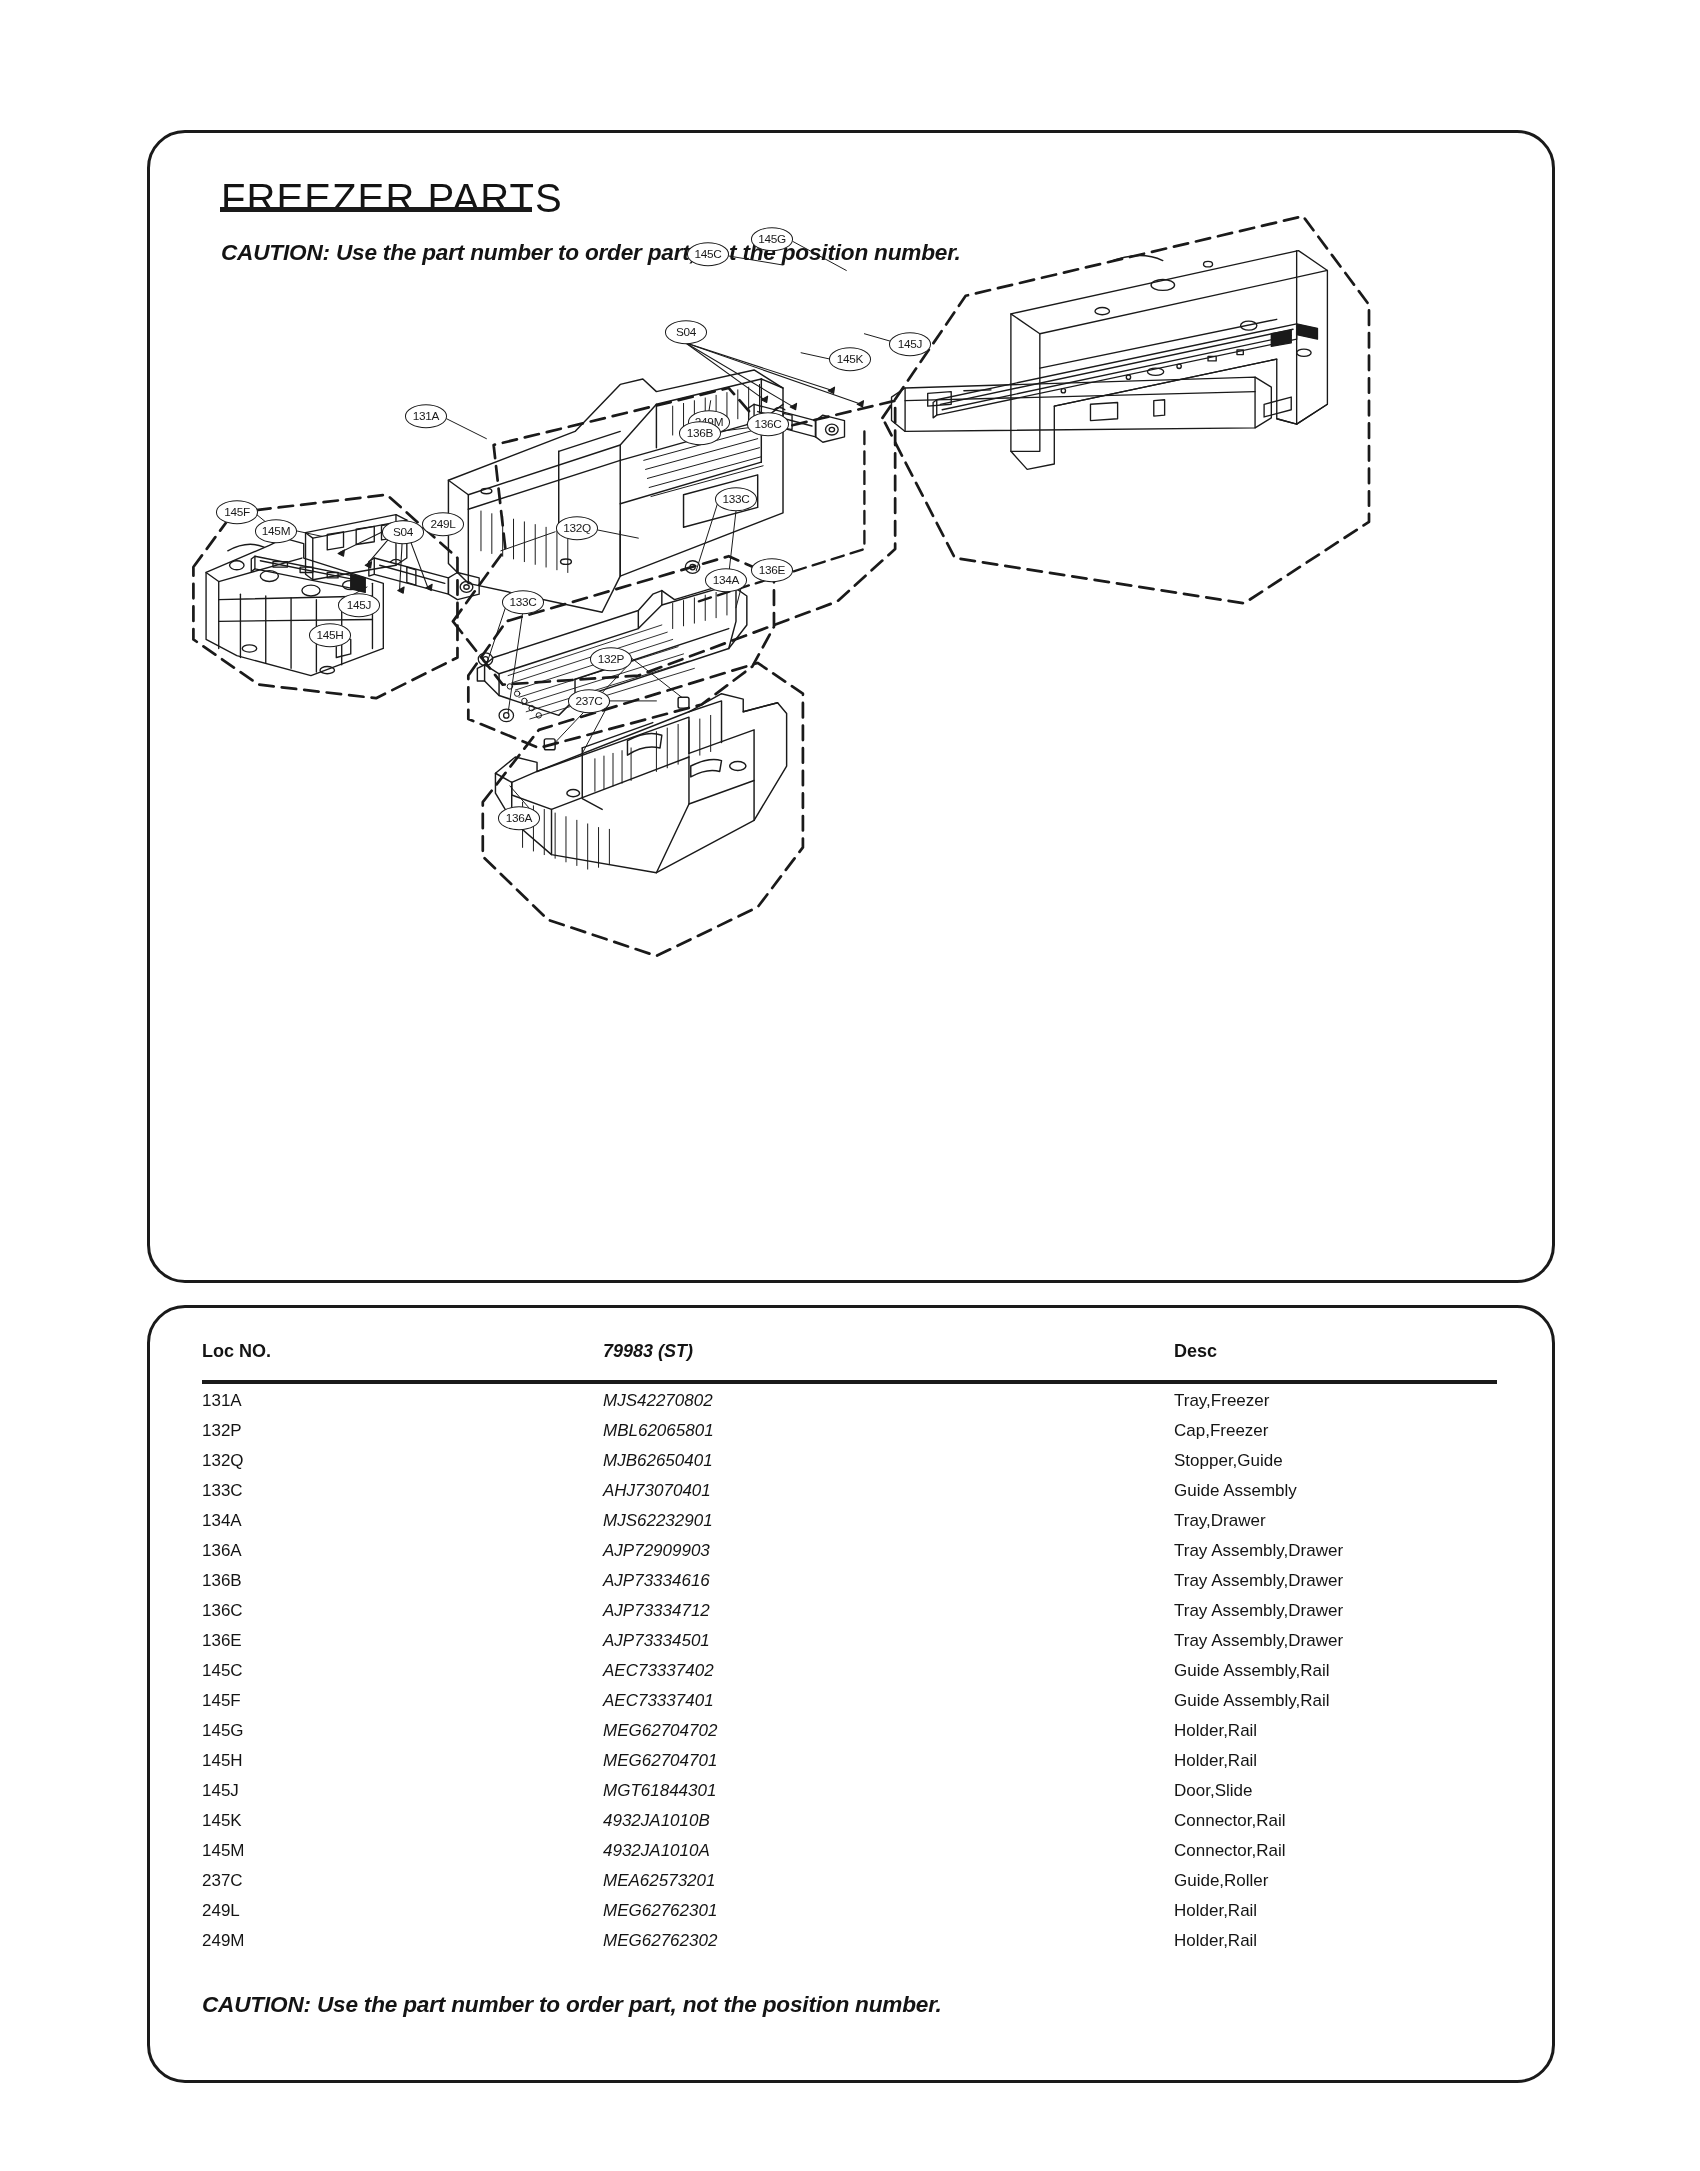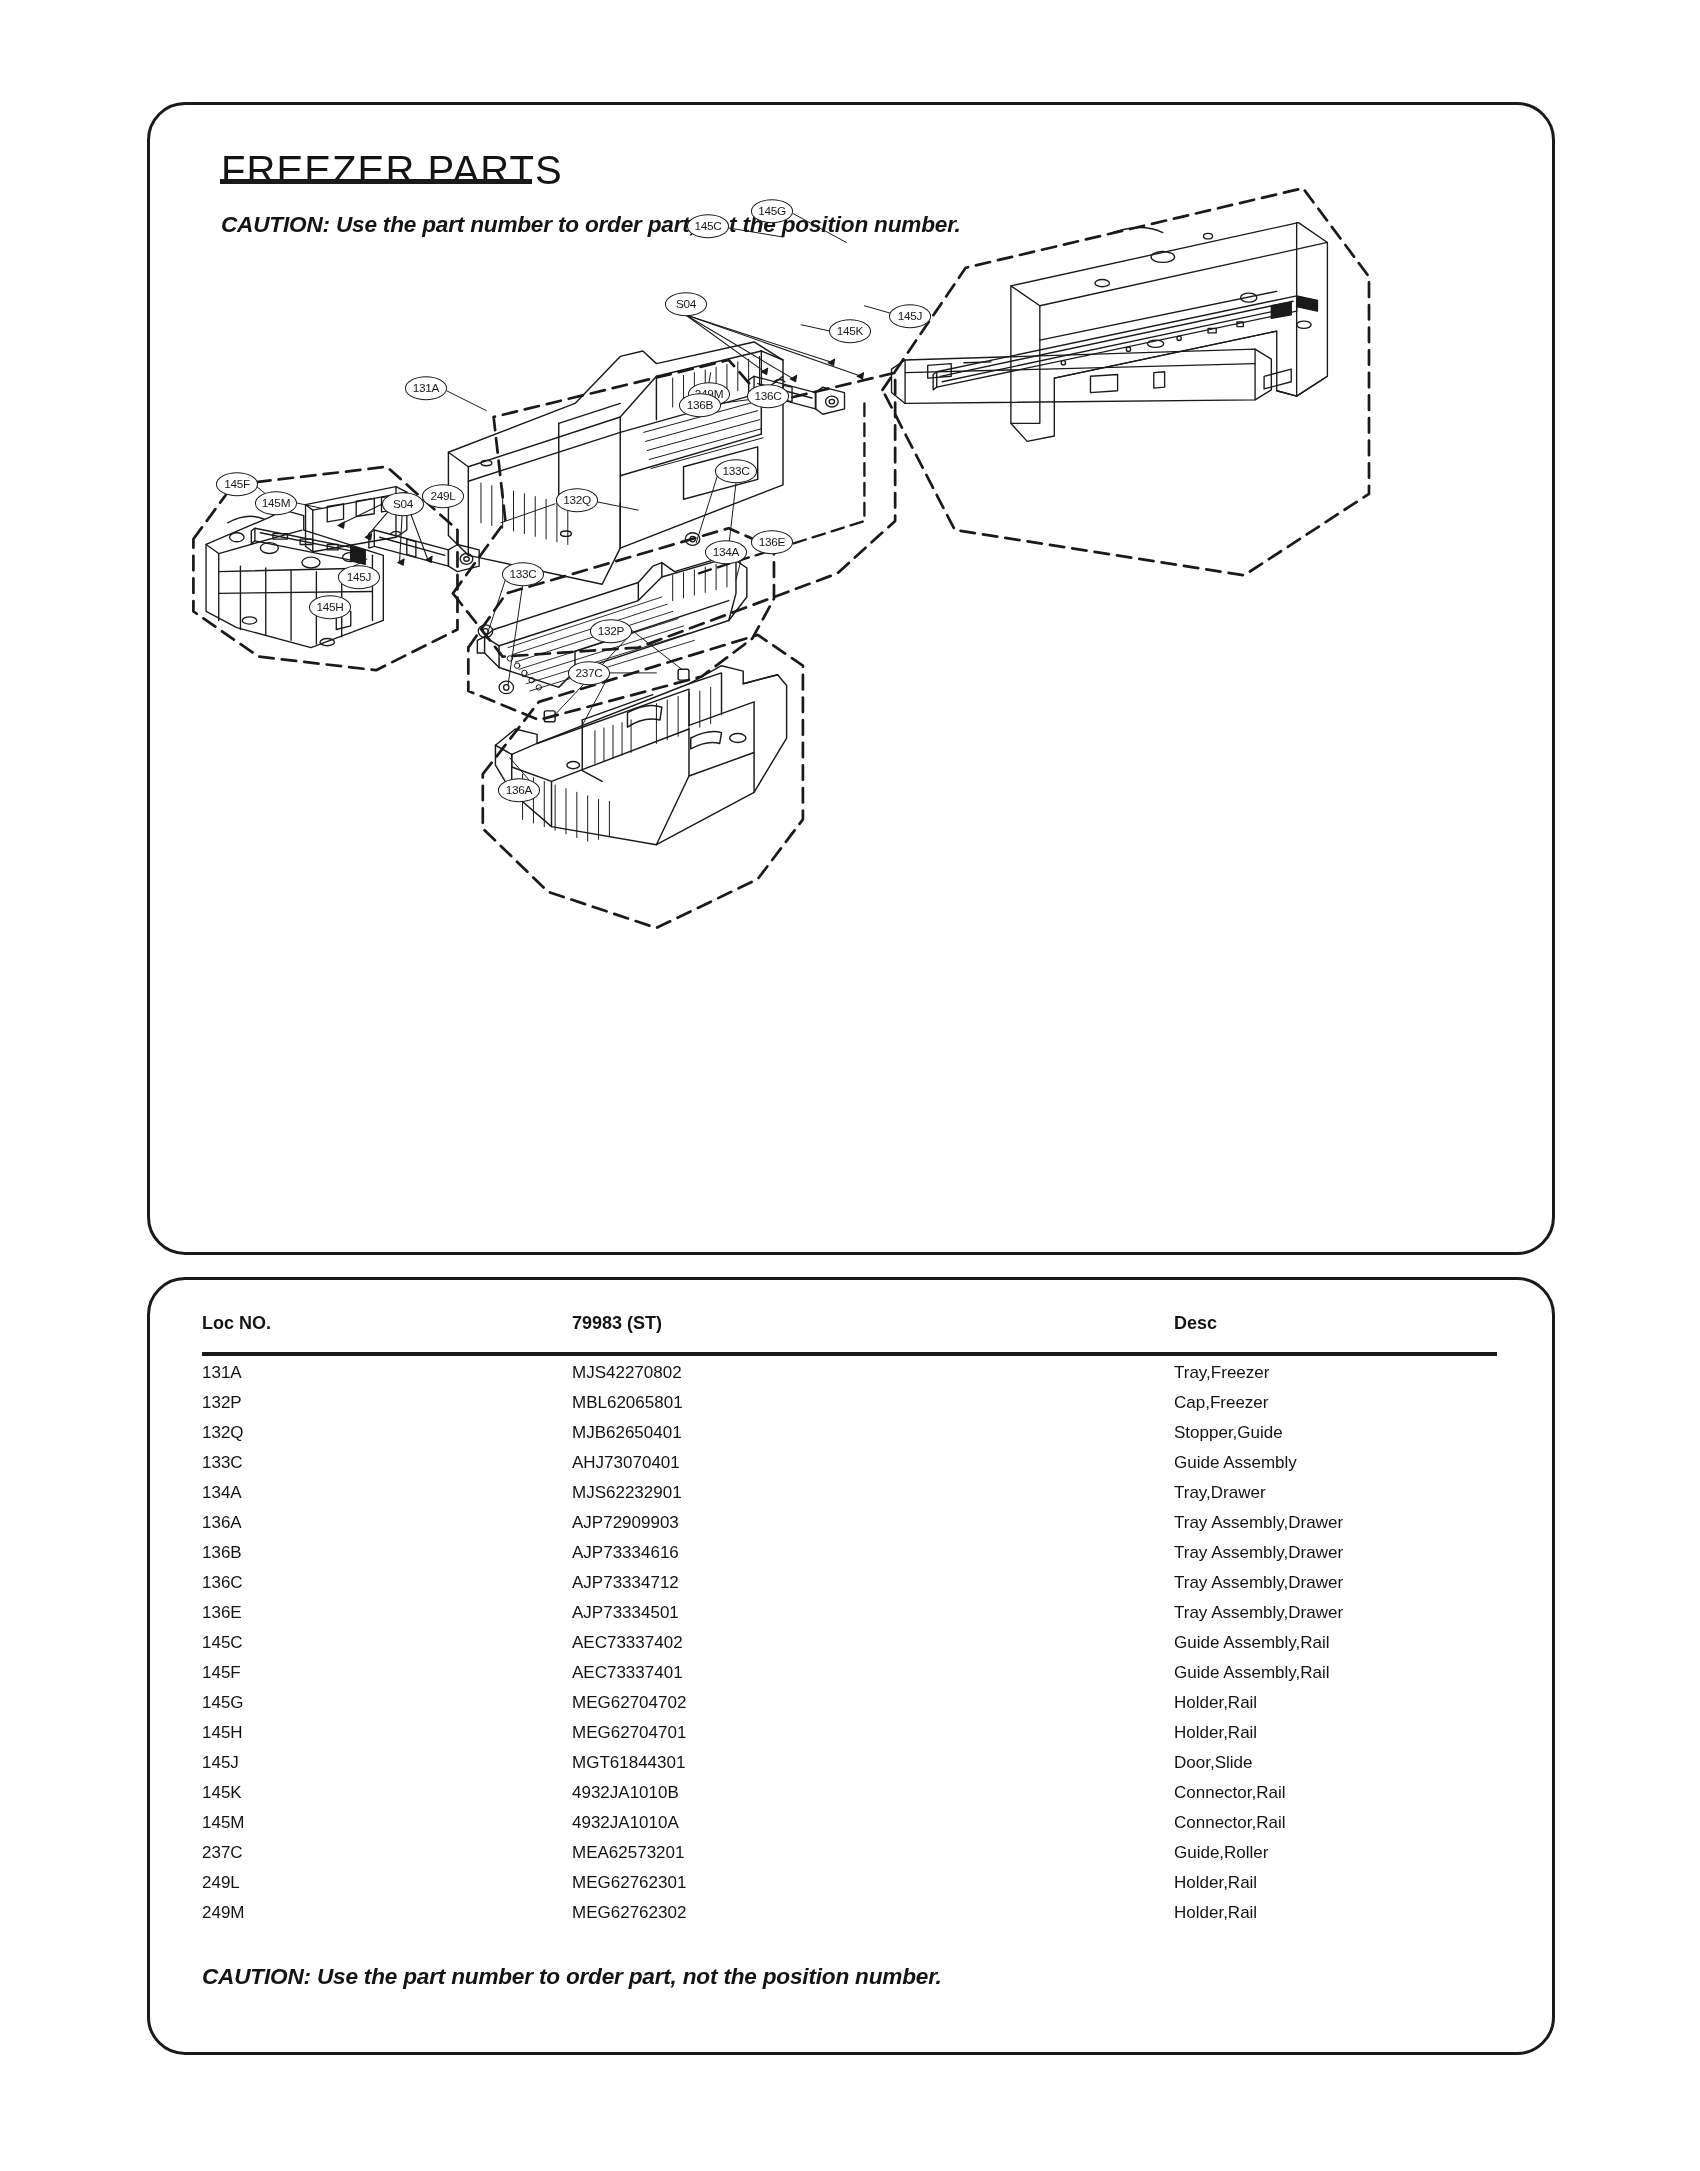--- a/index.html
+++ b/index.html
@@ -16,20 +16,21 @@
     overflow: hidden;
   }
 
   
   .panel {
     position: absolute;
     border: 3.6px solid #1a1a1a;
     border-radius: 38px;
     background: #ffffff;
     box-sizing: border-box;
+    margin-top: 28px;
   }
   #diagram-panel {
     left: 147px;
     top: 102px;
     width: 1408px;
     height: 1153px;
   }
   #parts-table-panel {
     left: 147px;
     top: 1277px;
@@ -115,21 +116,21 @@
     height: 31px;
   }
   .tbl-head span {
     position: absolute;
     font-size: 18px;
     font-weight: bold;
     white-space: nowrap;
     top: 0;
   }
   .col-loc  { left: 0px; text-align: center; }
-  .col-part { left: 370px; }
+  .col-part { left: 401px; font-style: italic; }
   .col-desc { left: 972px; }
 
   .tbl-rule {
     position: absolute;
     left: 52px;
     top: 72px;
     width: 1295px;
     height: 3.6px;
     background: #1a1a1a;
   }

